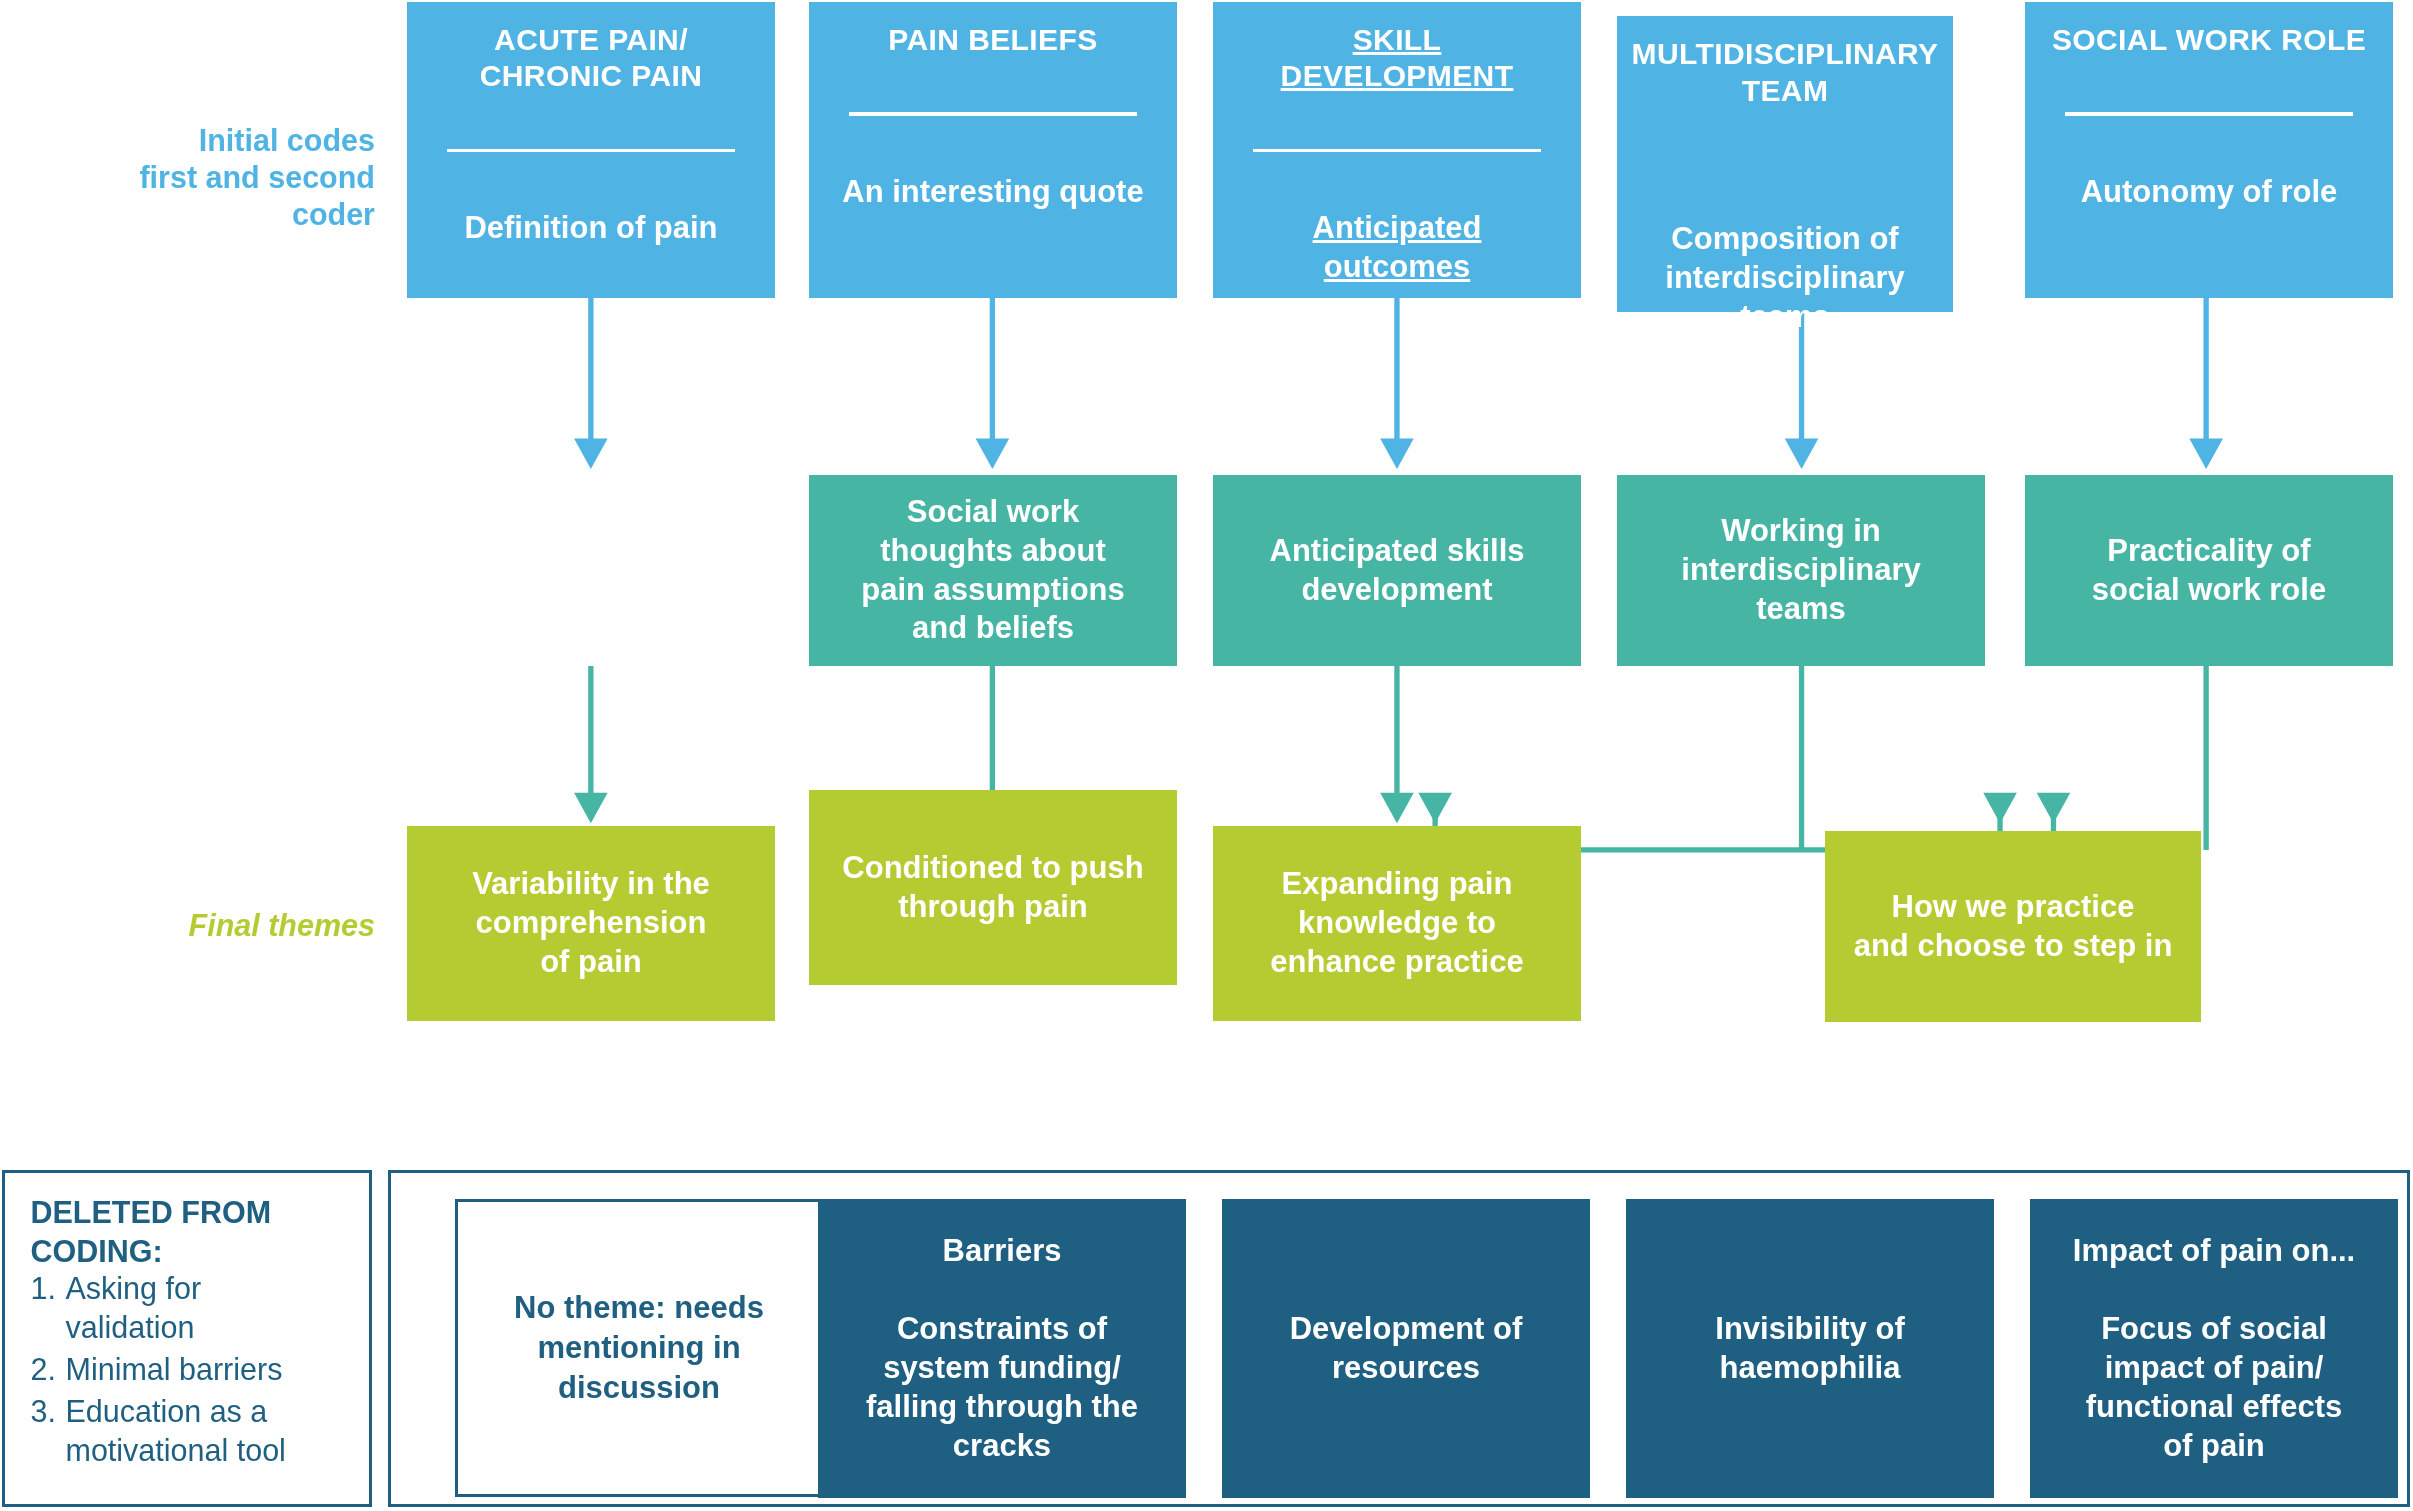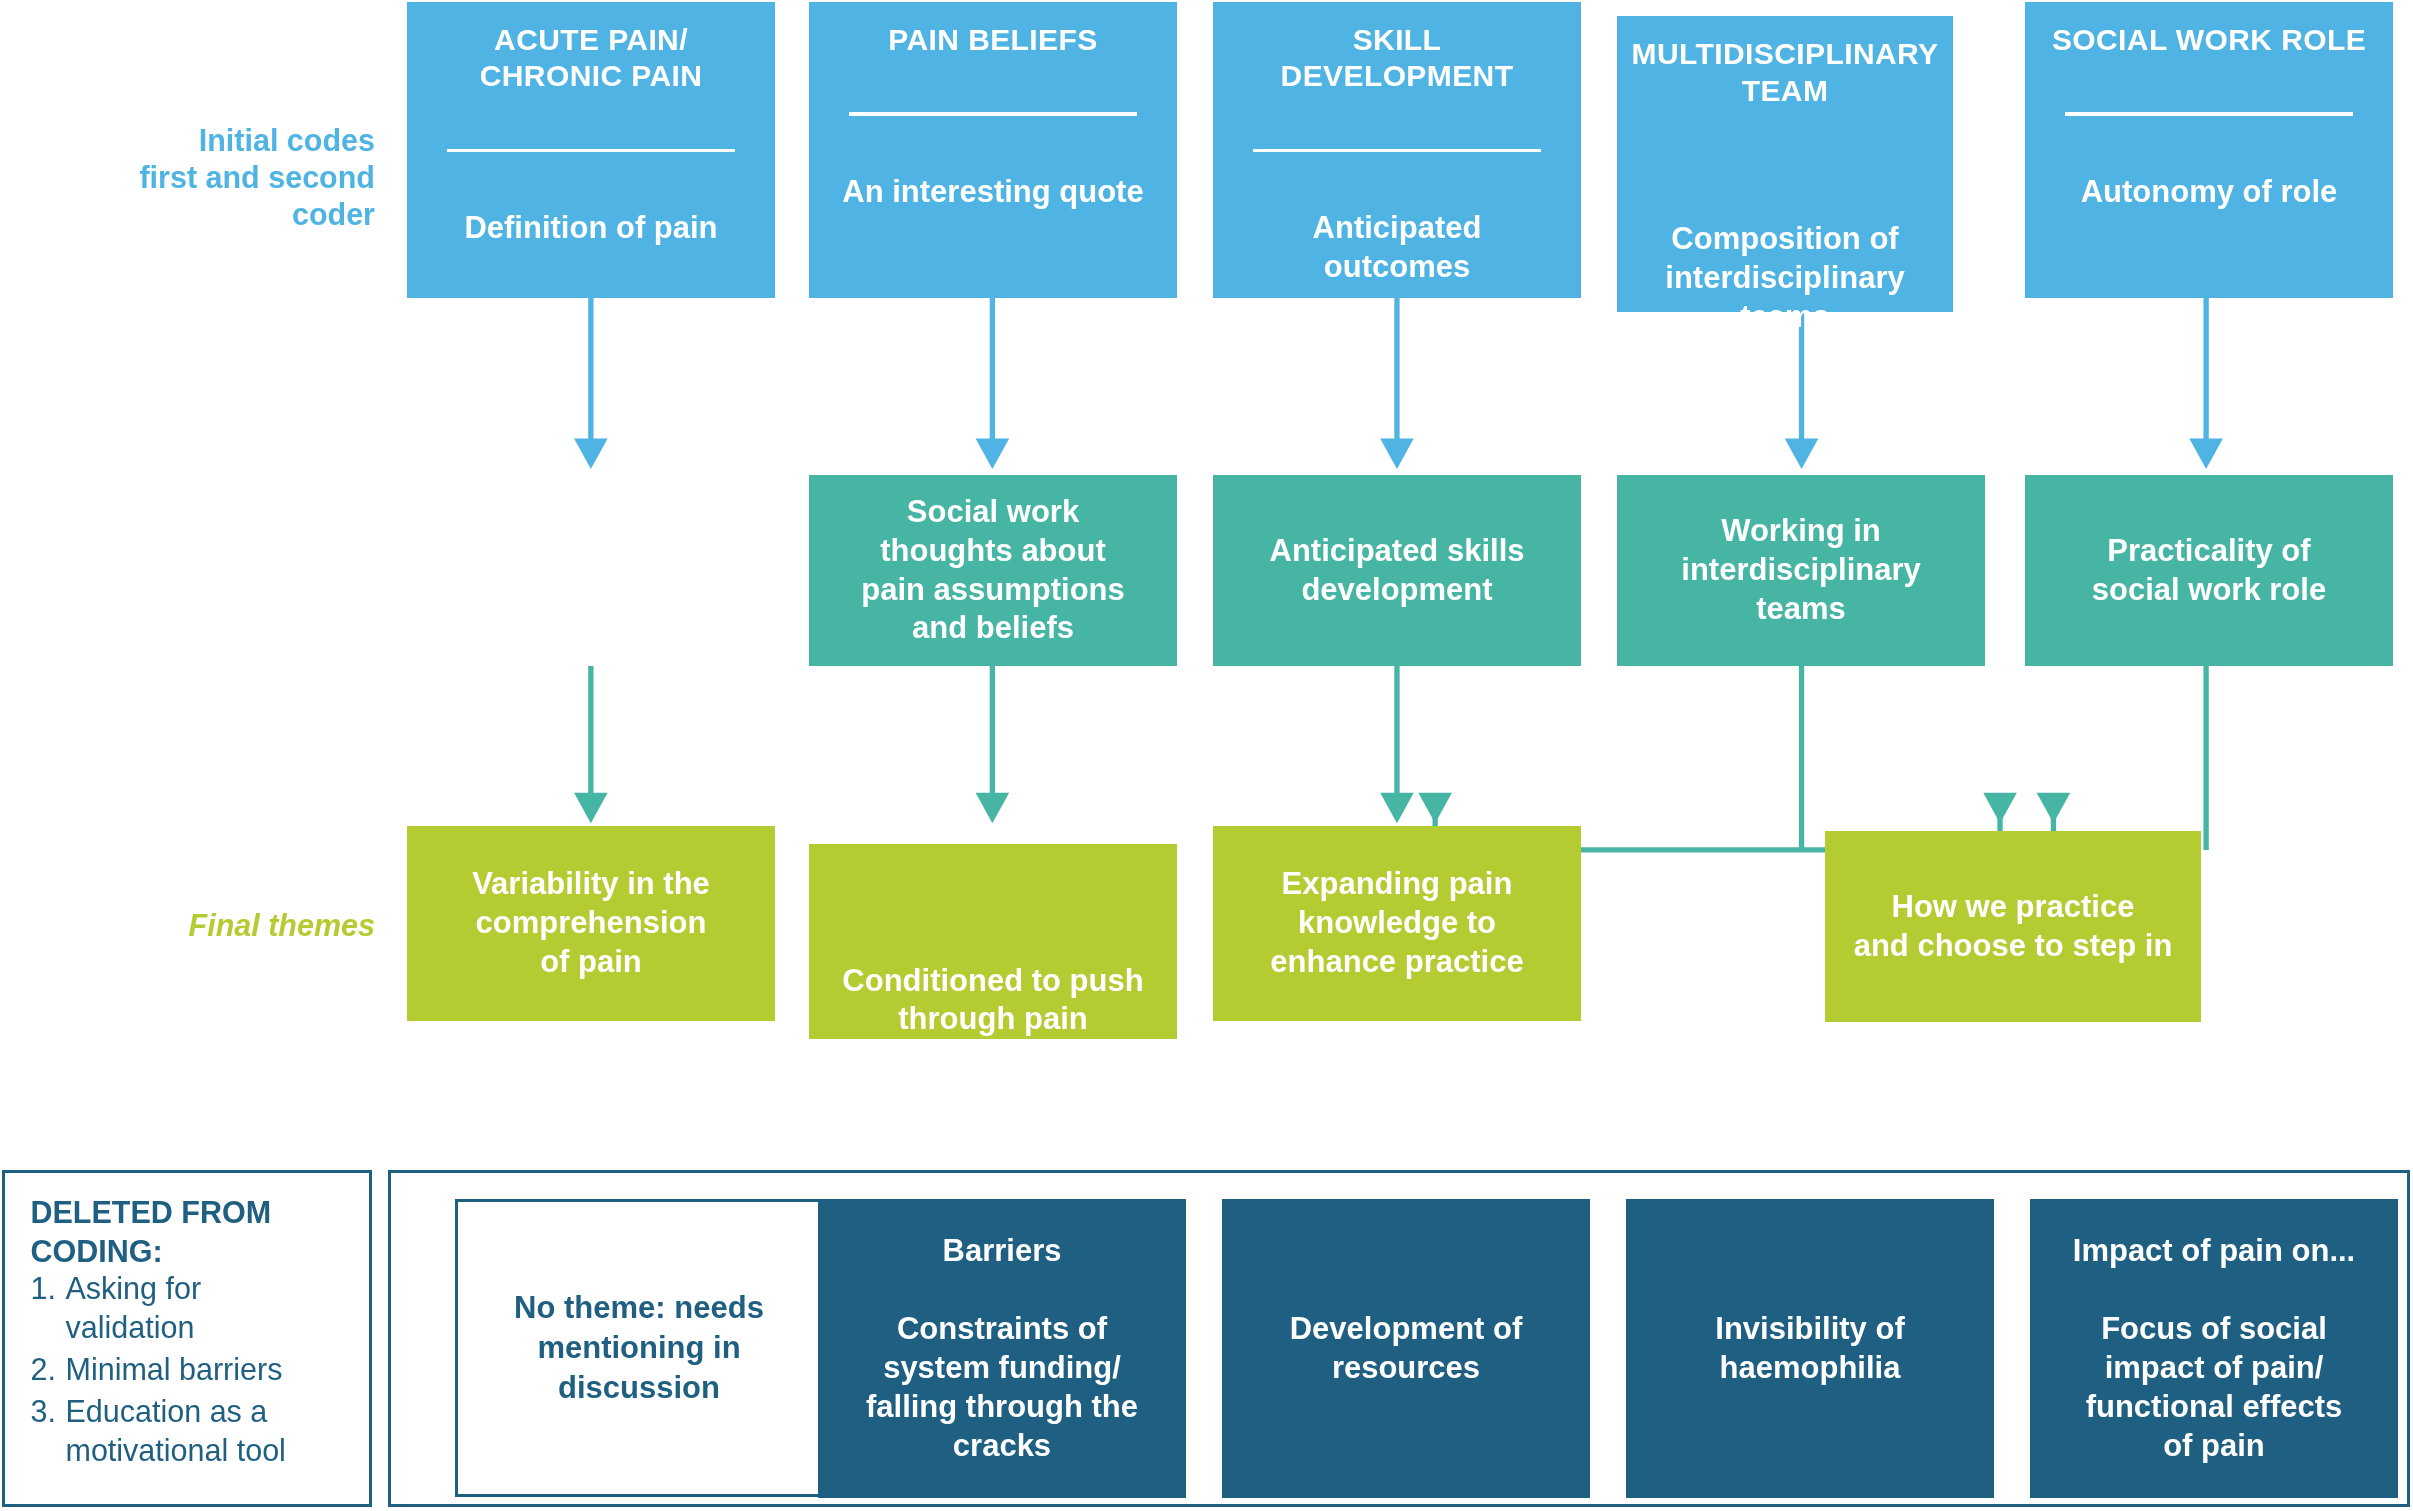--- a/index.html
+++ b/index.html
@@ -131,21 +131,21 @@
     <div class="rule"></div>
     <div class="bsub">Definition of pain</div>
   </div>
 
   <div class="box blue" style="left:809px;top:1.5px;width:368px;height:296px;">
     <div class="btitle">PAIN BELIEFS</div>
     <div class="rule"></div>
     <div class="bsub">An interesting quote</div>
   </div>
 
-  <div class="box blue" style="left:1213px;top:1.5px;width:368px;height:296px;">
+  <div class="box blue" style="left:1213px;top:1.5px;width:368px;height:296px;text-decoration:underline;">
     <div class="btitle">SKILL<br>DEVELOPMENT</div>
     <div class="rule"></div>
     <div class="bsub">Anticipated<br>outcomes</div>
   </div>
 
   <div class="box blue" style="left:1617px;top:16px;width:336px;height:296px;">
     <div class="btitle">MULTIDISCIPLINARY<br>TEAM</div>
     <div class="rule"></div>
     <div class="bsub">Composition of<br>interdisciplinary<br>teams</div>
   </div>
@@ -165,21 +165,21 @@
   <div class="box teal" style="left:1617px;top:475px;width:368px;height:191px;">
     <div class="bsub">Working in<br>interdisciplinary<br>teams</div>
   </div>
   <div class="box teal" style="left:2025px;top:475px;width:368px;height:191px;">
     <div class="bsub">Practicality of<br>social work role</div>
   </div>
 
   <div class="box green" style="left:407px;top:826px;width:368px;height:195px;">
     <div class="bsub">Variability in the<br>comprehension<br>of pain</div>
   </div>
-  <div class="box green" style="left:809px;top:844px;width:368px;height:195px;justify-content:flex-end;">
+  <div class="box green" style="left:809px;top:790px;width:368px;height:195px;">
     <div class="bsub">Conditioned to push<br>through pain</div>
   </div>
   <div class="box green" style="left:1213px;top:826px;width:368px;height:195px;">
     <div class="bsub">Expanding pain<br>knowledge to<br>enhance practice</div>
   </div>
   <div class="box green" style="left:1825px;top:831px;width:376px;height:191px;">
     <div class="bsub">How we practice<br>and choose to step in</div>
   </div>
 
   <div class="panel" style="left:2.3px;top:1170px;width:370px;height:337px;"></div>

